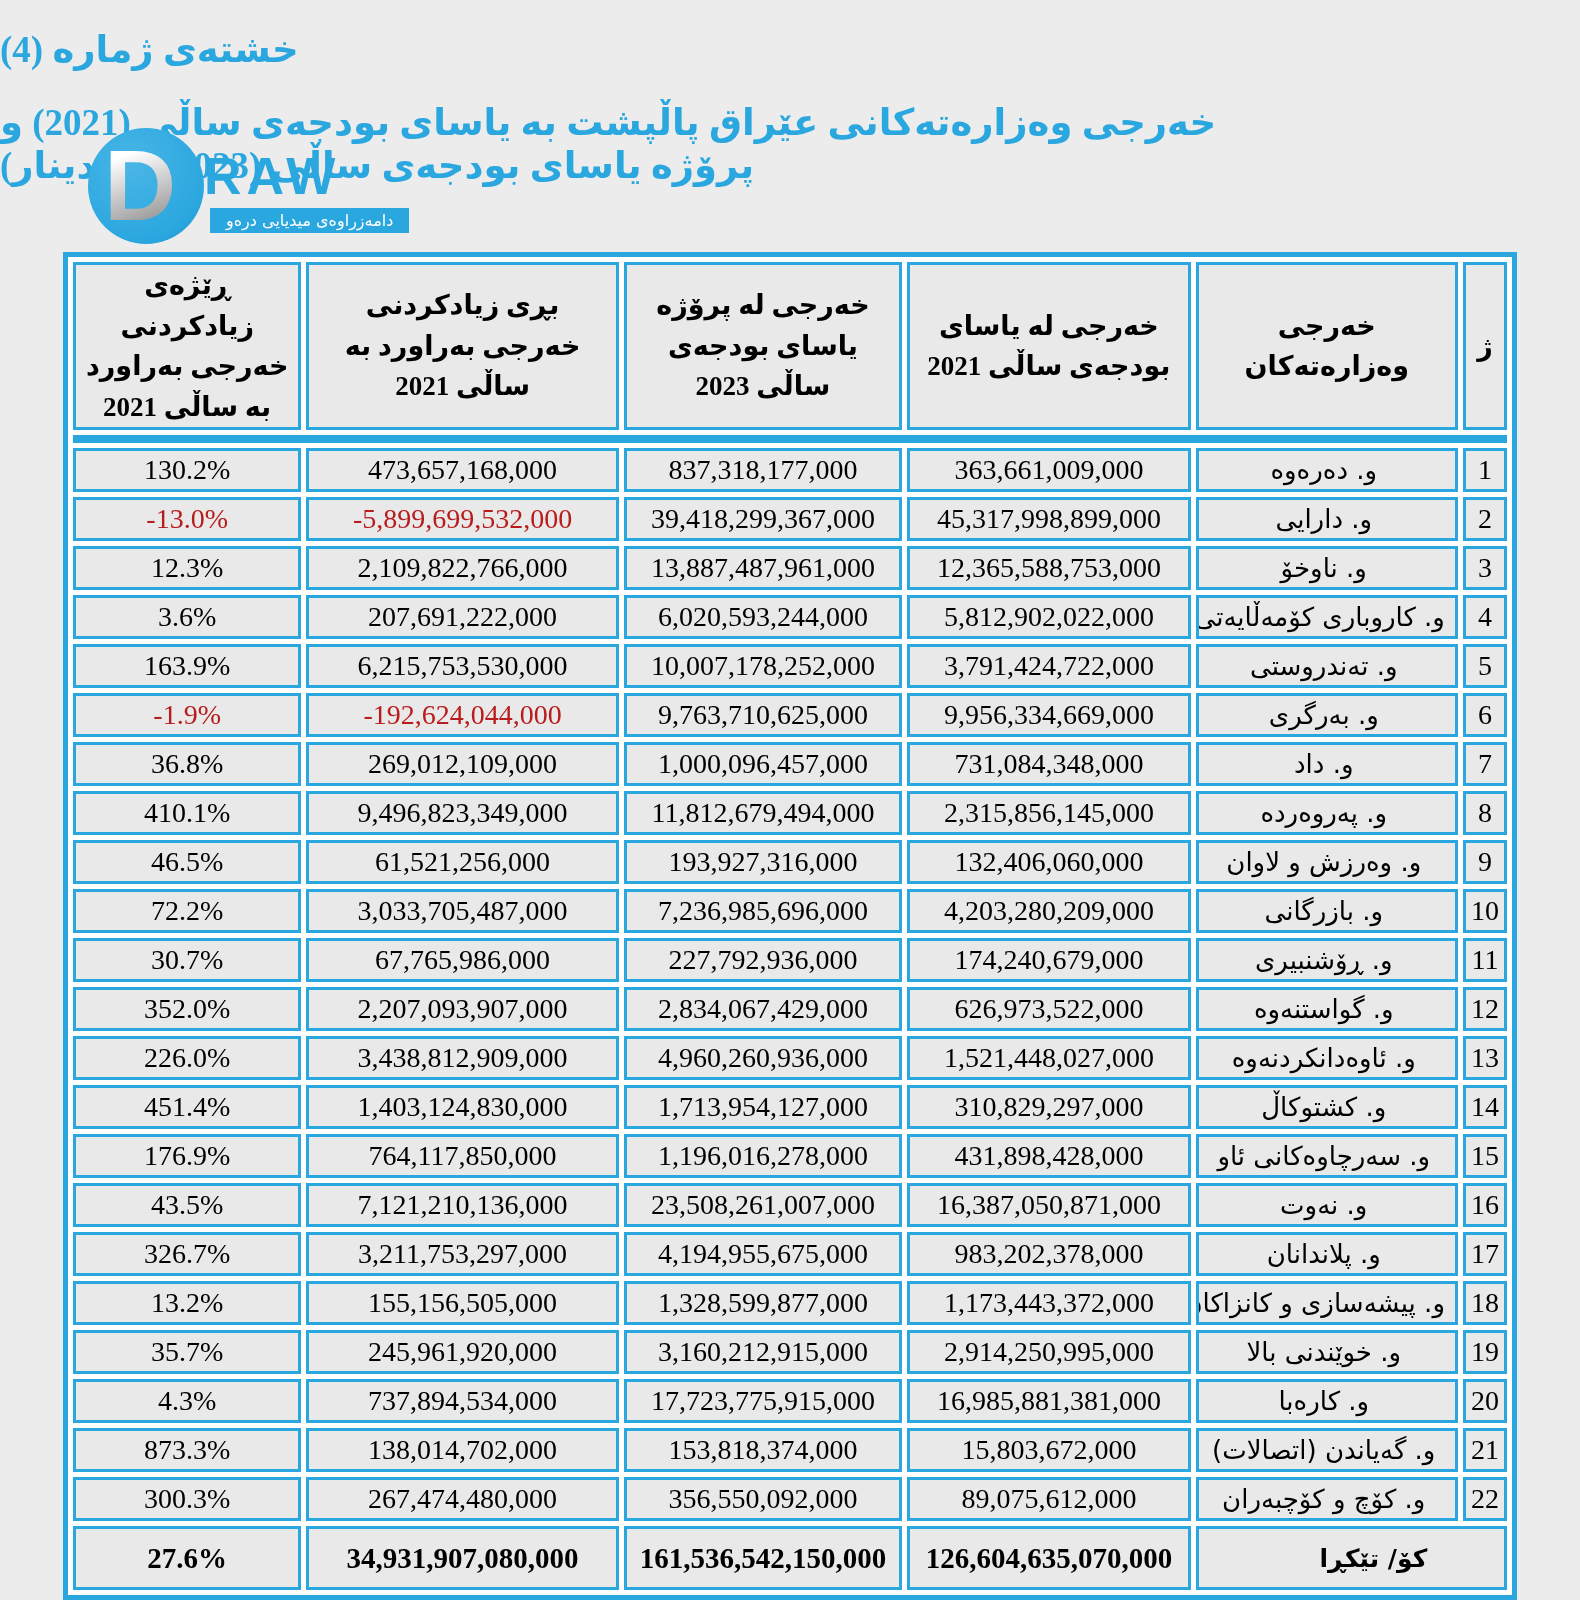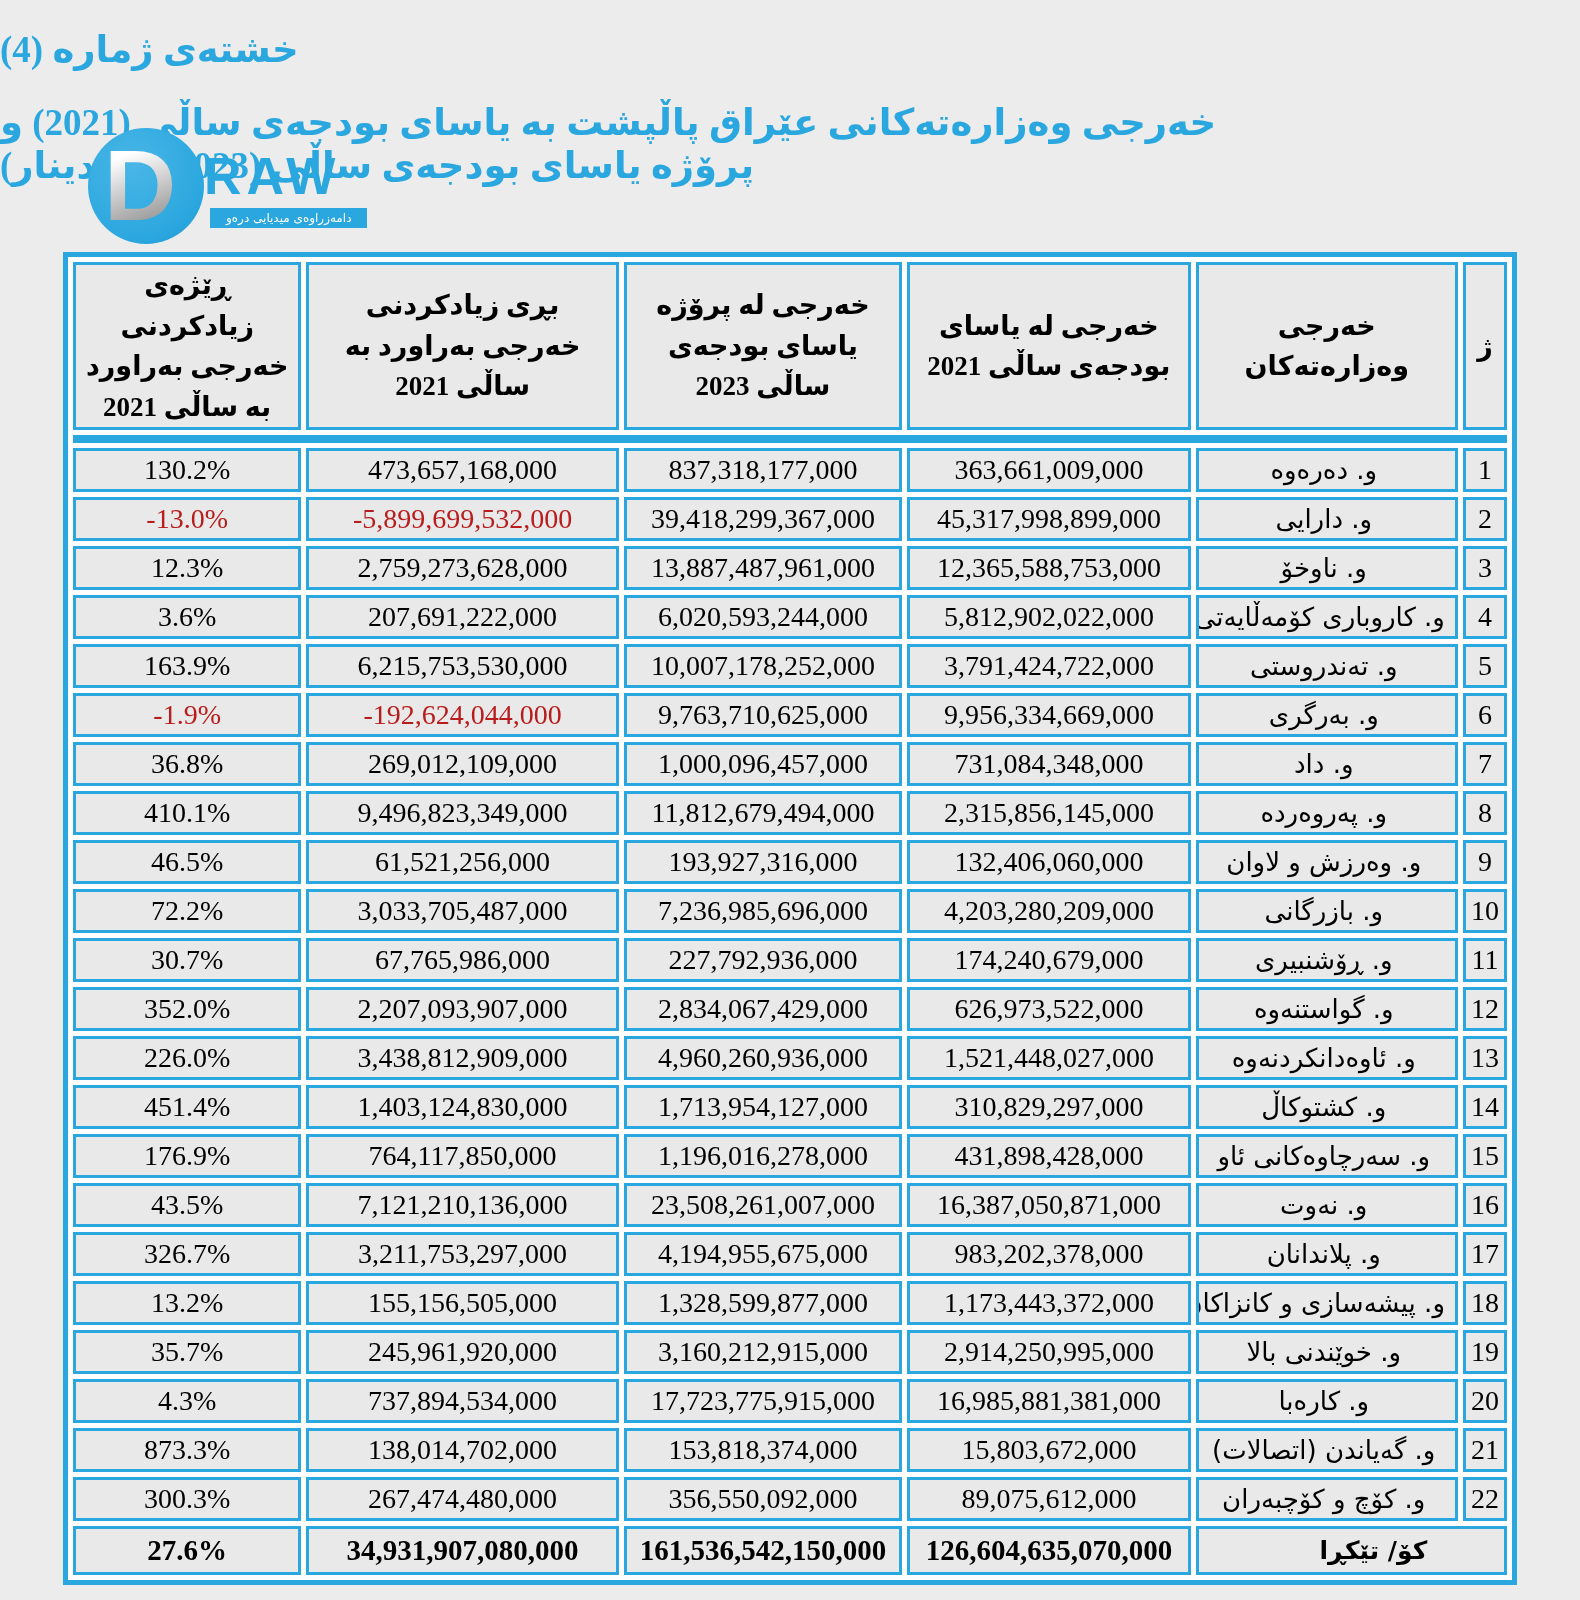--- a/index.html
+++ b/index.html
@@ -36,21 +36,21 @@
   .logo-raw {
     position: absolute; left: 116px; top: 22px;
     font-family: "Liberation Sans", sans-serif;
     font-weight: bold; font-size: 52px; letter-spacing: 5px;
     color: #2BA7DF; line-height: 1; text-align: center;
   }
   .logo-banner {
     position: absolute; left: 122px; top: 80px;
     background: #2BA7DF; color: #ffffff;
     font-family: "DejaVu Sans", sans-serif;
-    font-size: 12px; padding: 3px 16px; white-space: nowrap;
+    font-size: 16px; padding: 3px 16px; white-space: nowrap;
   }
 
   
   .table-wrap {
     margin: 0 63px;
     border: 5px solid #2BA7DF;
     background: #ffffff;
   }
   table.budget {
     width: 100%;
@@ -79,21 +79,21 @@
     background: #ffffff;
     height: 3px; padding: 0;
   }
   td.ministry {
     text-align: center; padding-right: 10px;
     font-family: "DejaVu Sans", "Liberation Sans", sans-serif;
     font-size: 26px; white-space: nowrap;
   }
   td.no { font-size: 28px; }
   .neg { color: #b91c1c; }
-  tfoot td { font-weight: bold; height: 49px; font-size: 29px; }
+  tfoot td { font-weight: bold; height: 64px; font-size: 29px; }
   tfoot td.t-label {
     font-family: "DejaVu Sans", "Liberation Sans", sans-serif;
     font-size: 25px;
     padding-left: 48px;
   }
 </style>
 </head>
 <body>
 
 <div class="page">
@@ -150,21 +150,21 @@
     <td class="num" dir="ltr">39,418,299,367,000</td>
     <td class="num can-neg neg" dir="ltr">-5,899,699,532,000</td>
     <td class="num can-neg neg" dir="ltr">-13.0%</td>
   </tr>
 
   <tr class="data-row">
     <td class="num no">3</td>
     <td class="ministry">و. ناوخۆ</td>
     <td class="num" dir="ltr">12,365,588,753,000</td>
     <td class="num" dir="ltr">13,887,487,961,000</td>
-    <td class="num can-neg" dir="ltr">2,759,273,628,000</td>
+    <td class="num can-neg" dir="ltr">2,109,822,766,000</td>
     <td class="num can-neg" dir="ltr">12.3%</td>
   </tr>
 
   <tr class="data-row">
     <td class="num no">4</td>
     <td class="ministry">و. کاروباری کۆمەڵایەتی</td>
     <td class="num" dir="ltr">5,812,902,022,000</td>
     <td class="num" dir="ltr">6,020,593,244,000</td>
     <td class="num can-neg" dir="ltr">207,691,222,000</td>
     <td class="num can-neg" dir="ltr">3.6%</td>

